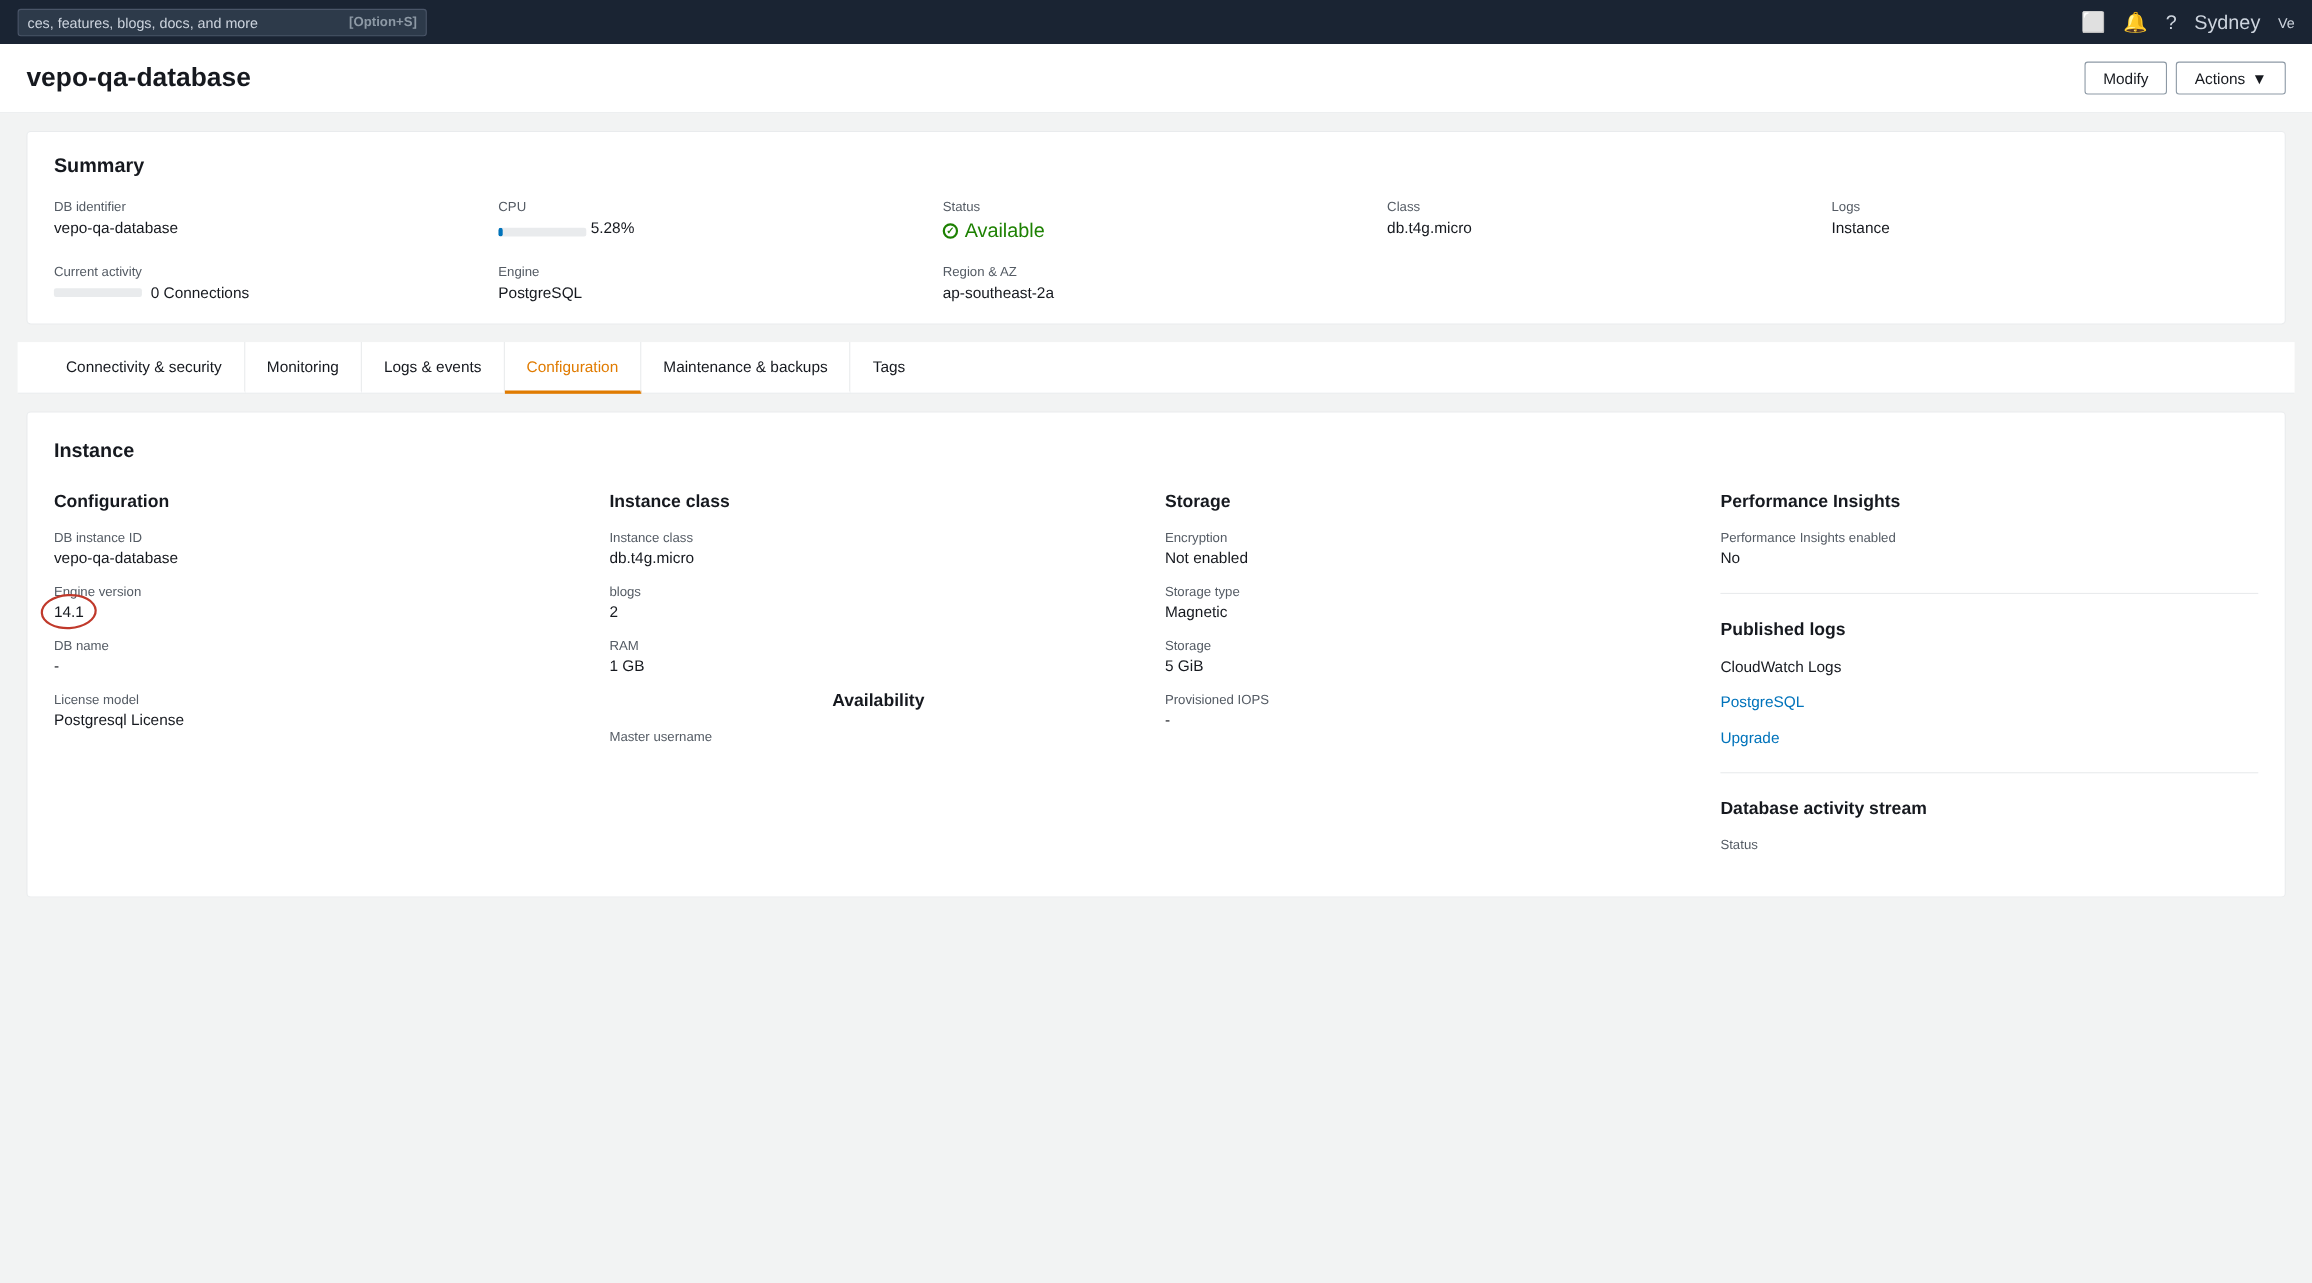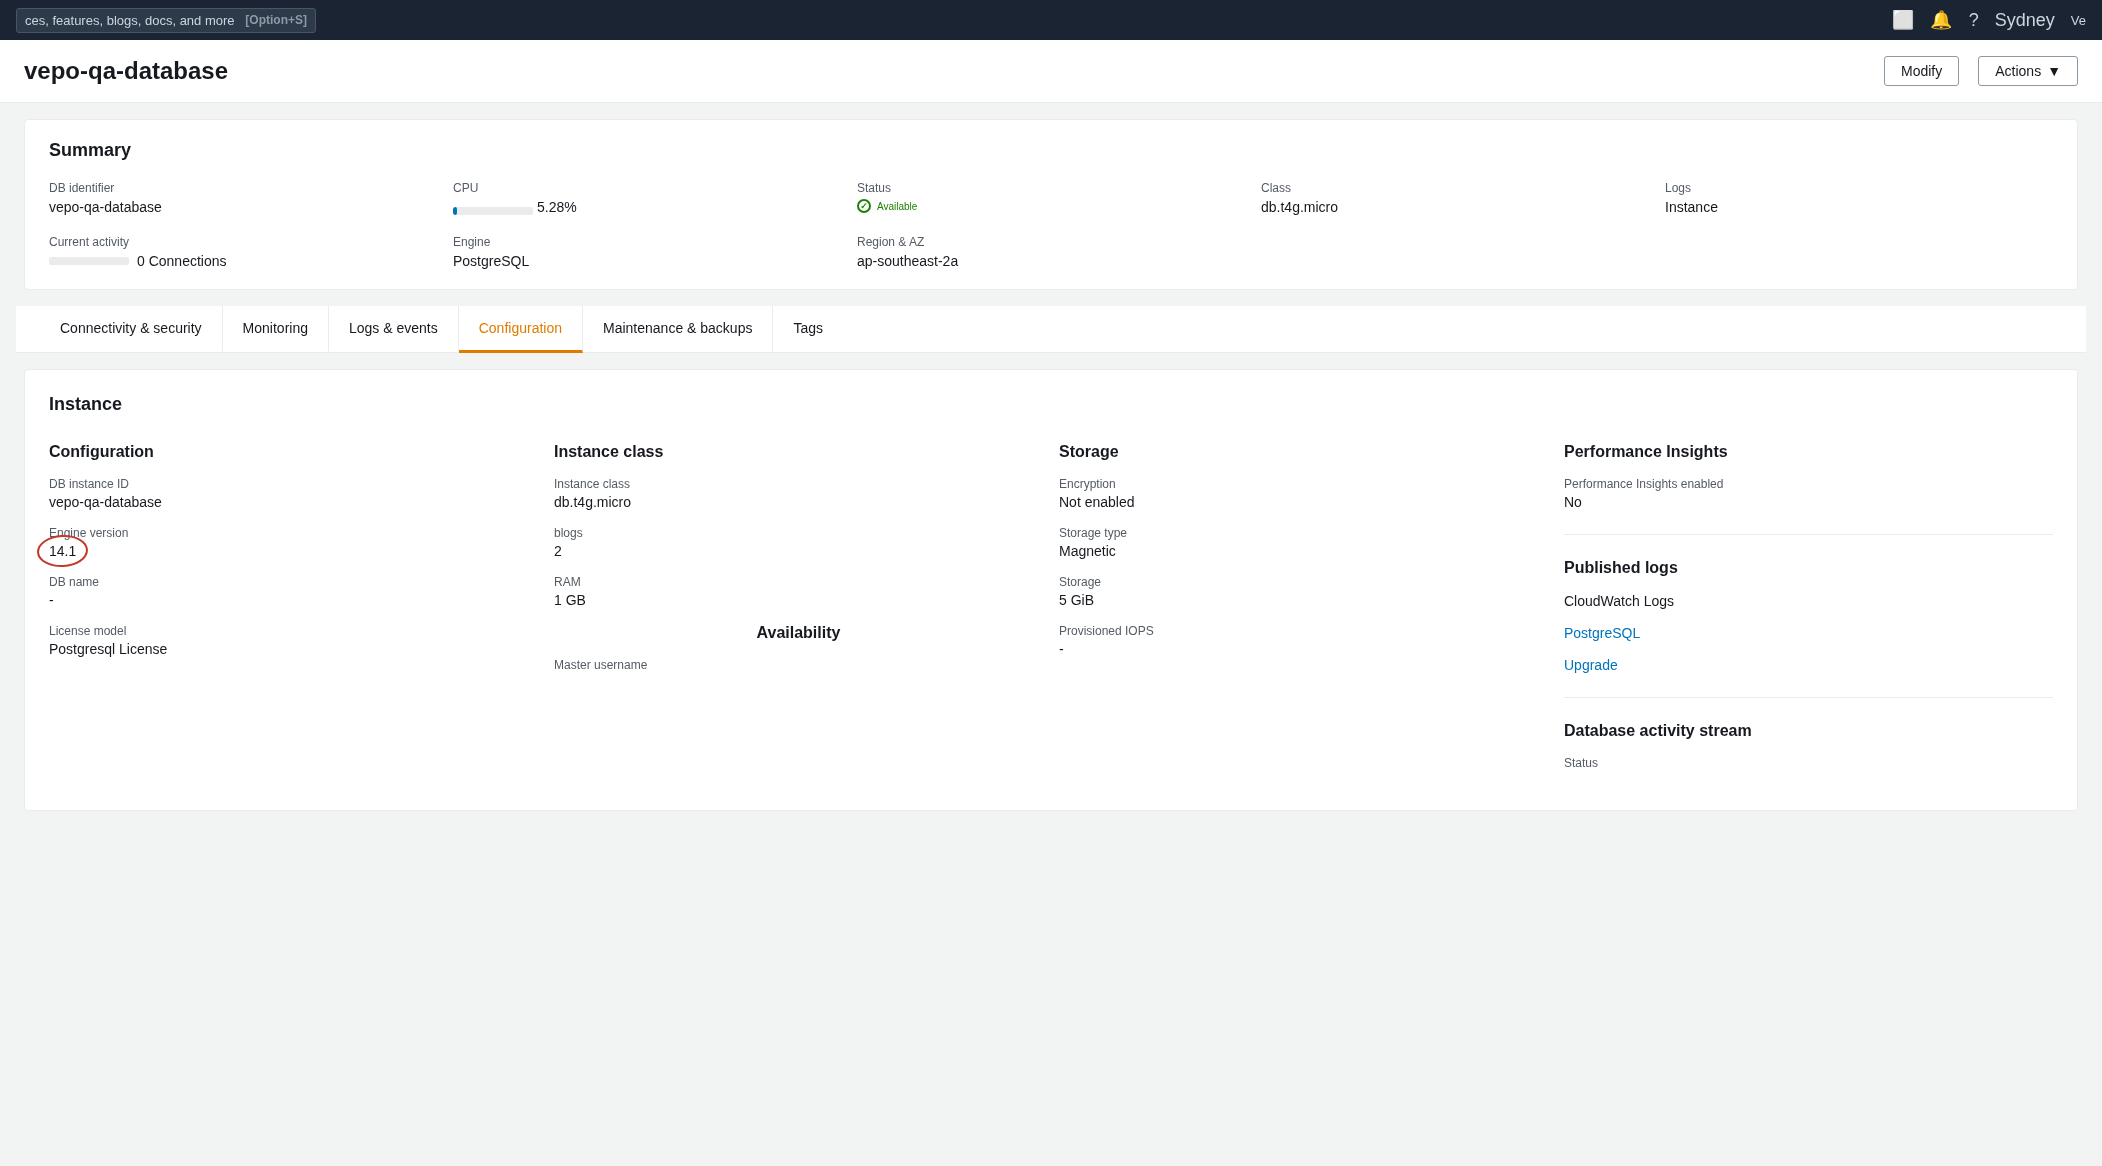--- a/index.html
+++ b/index.html
@@ -19,21 +19,21 @@
       align-items: center;
       gap: 8px;
     }
     .top-nav-search {
       background: #2d3a4a;
       border: 1px solid #4a5568;
       border-radius: 3px;
       color: #cdd4de;
       font-size: 13px;
       padding: 4px 8px;
-      width: 300px;
+      width: 372px;
       display: flex;
       align-items: center;
       justify-content: space-between;
     }
     .top-nav-right {
       display: flex;
       align-items: center;
       gap: 16px;
       color: #cdd4de;
       font-size: 13px;
@@ -76,21 +76,20 @@
       background: #fff;
       border: 1px solid #8d99a5;
       border-radius: 3px;
       padding: 6px 16px;
       font-size: 14px;
       cursor: pointer;
       color: #16191f;
       display: flex;
       align-items: center;
       gap: 6px;
-      margin-left: 11px;
     }
 
     
     .summary-section {
       background: #fff;
       margin: 16px 24px;
       border: 1px solid #e9ebed;
       border-radius: 4px;
       padding: 20px 24px;
     }
@@ -112,21 +111,21 @@
     }
     .summary-item-value {
       font-size: 14px;
       color: #16191f;
     }
     .status-available {
       display: flex;
       align-items: center;
       gap: 6px;
       color: #1d8102;
-      font-size: 10px;
+      font-size: 18px;
     }
     .status-dot {
       width: 14px;
       height: 14px;
       border-radius: 50%;
       border: 2px solid #1d8102;
       display: flex;
       align-items: center;
       justify-content: center;
     }

